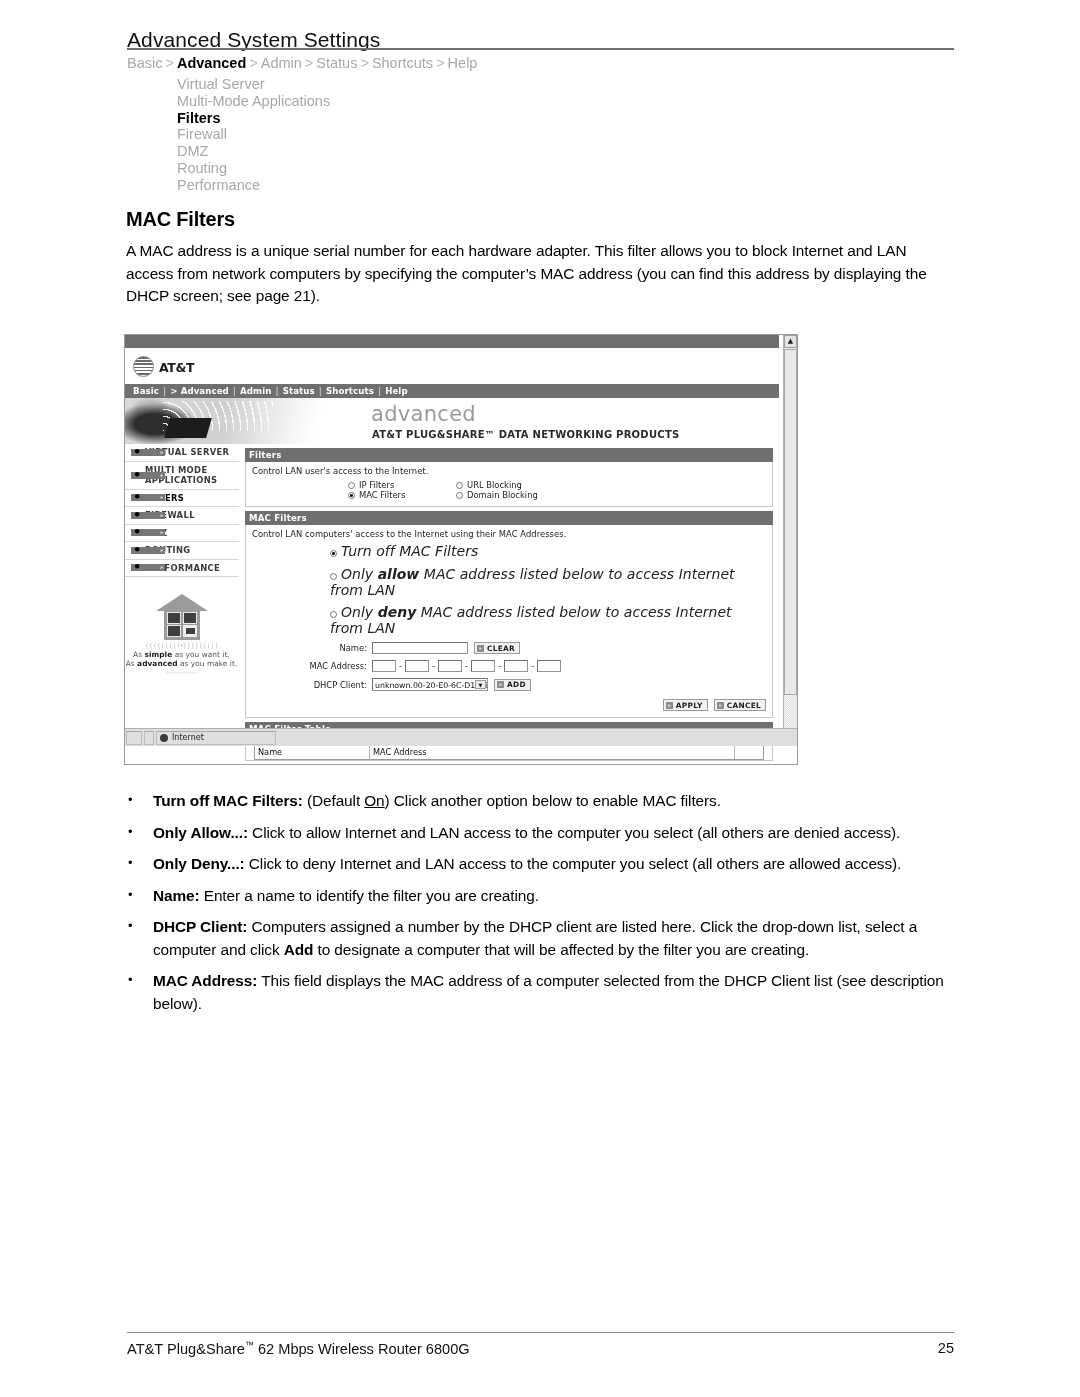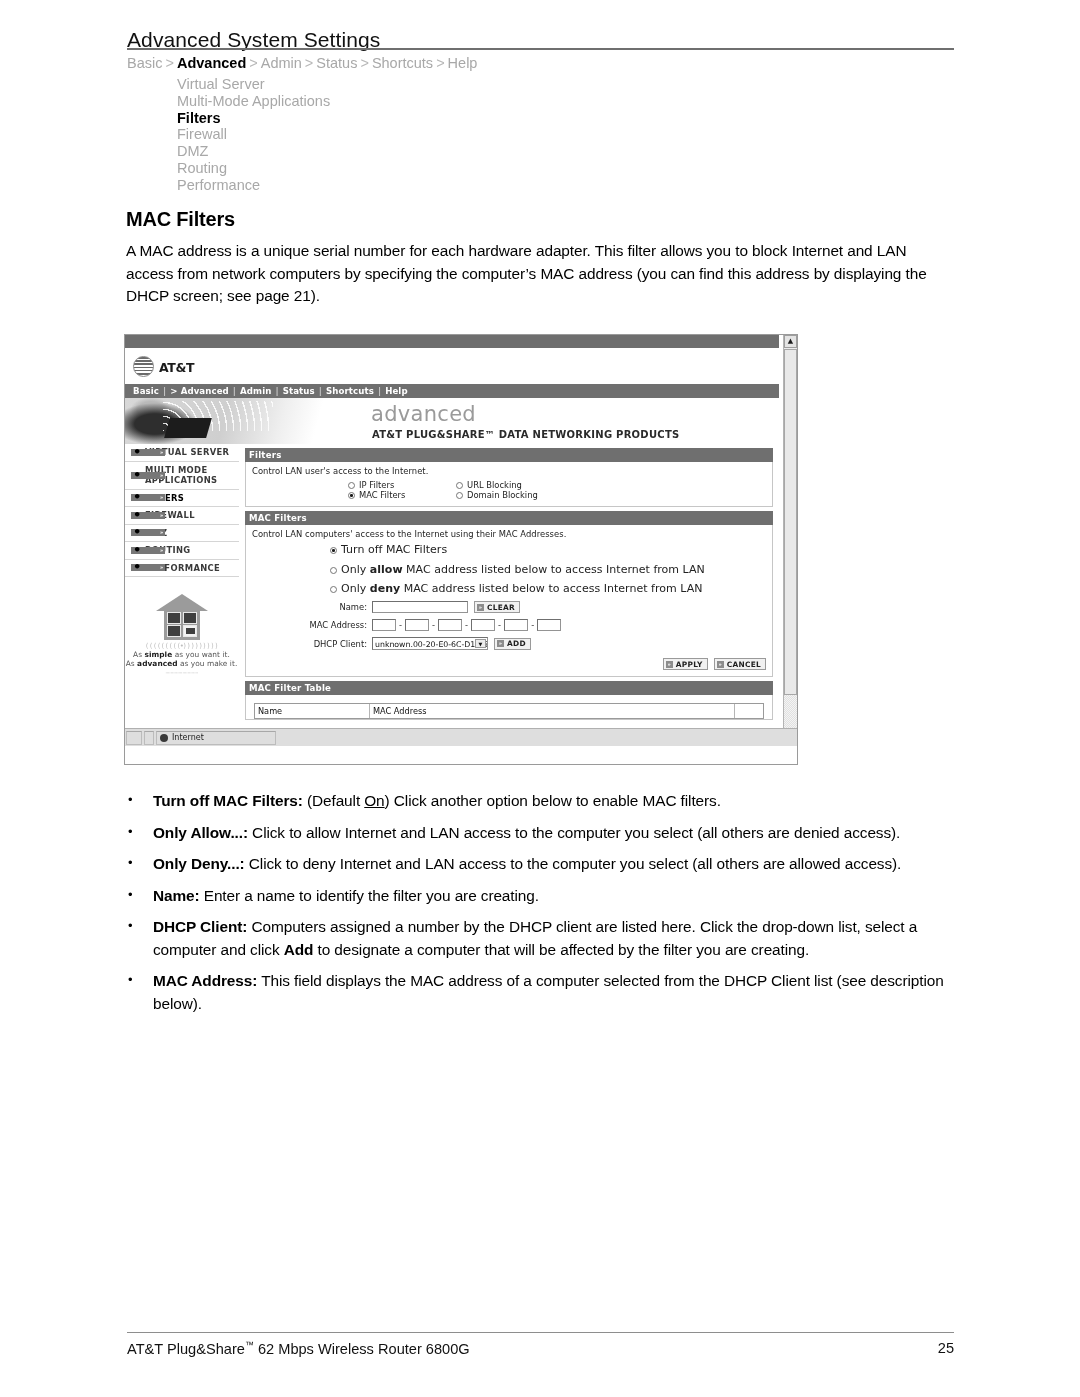--- a/index.html
+++ b/index.html
@@ -410,24 +410,25 @@
   }
   .radio.on::after {
     content: "";
     position: absolute;
     left: 1.4px; top: 1.4px;
     width: 2.6px; height: 2.6px;
     border-radius: 50%;
     background: #1a1a1a;
   }
   .radio-row {
-    font-size: 11px;
+    font-size: 14px;
     color: #222;
     margin: 0 0 6px 78px;
     letter-spacing: 0.02px;
+    font-style: italic;
   }
   .radio-row.first { margin-bottom: 7px; }
 
   
   .frow {
     display: flex;
     align-items: center;
     margin-bottom: 6px;
     font-size: 8.4px;
     color: #222;

